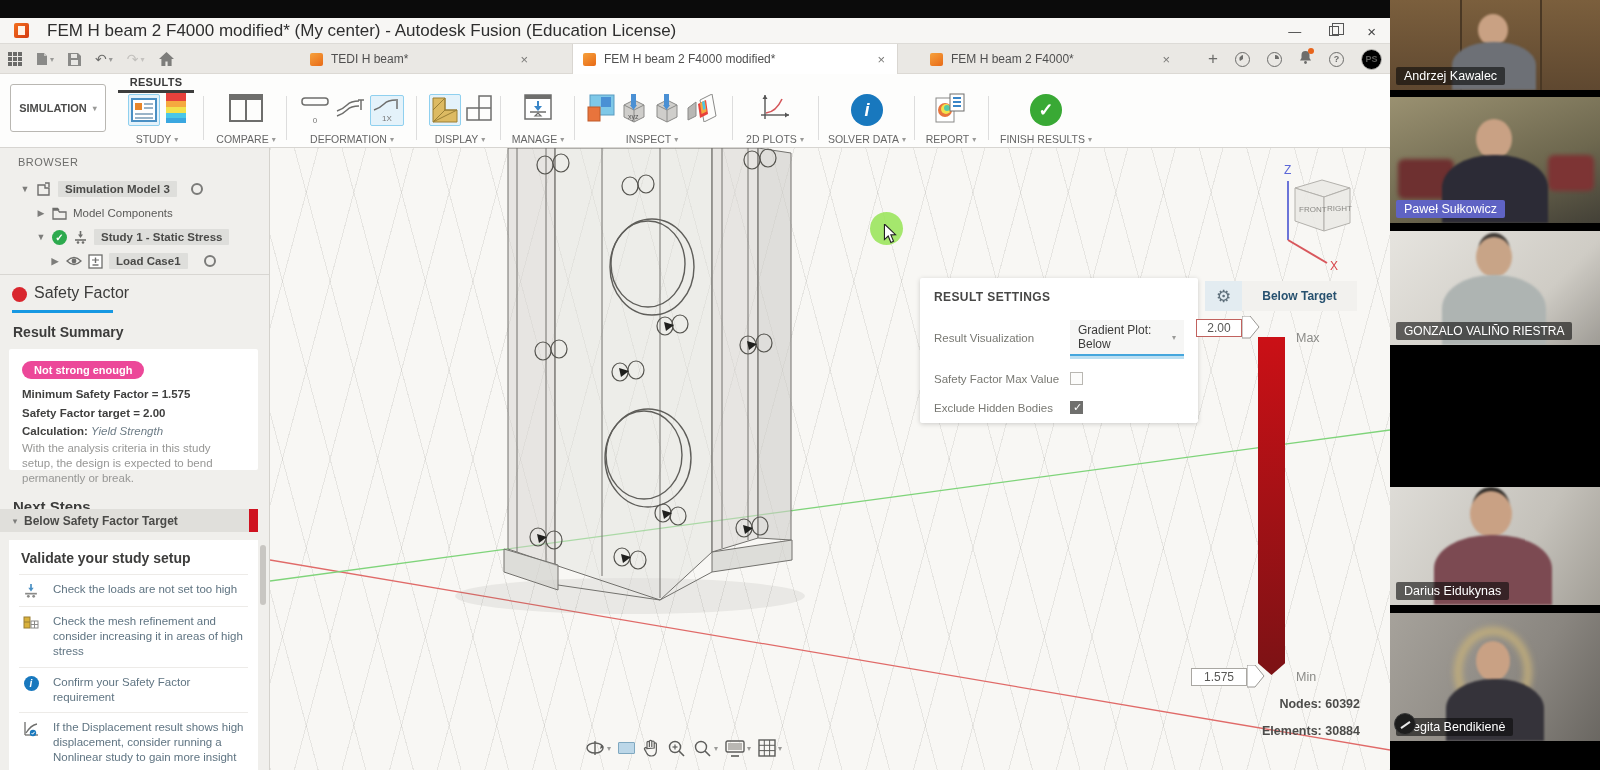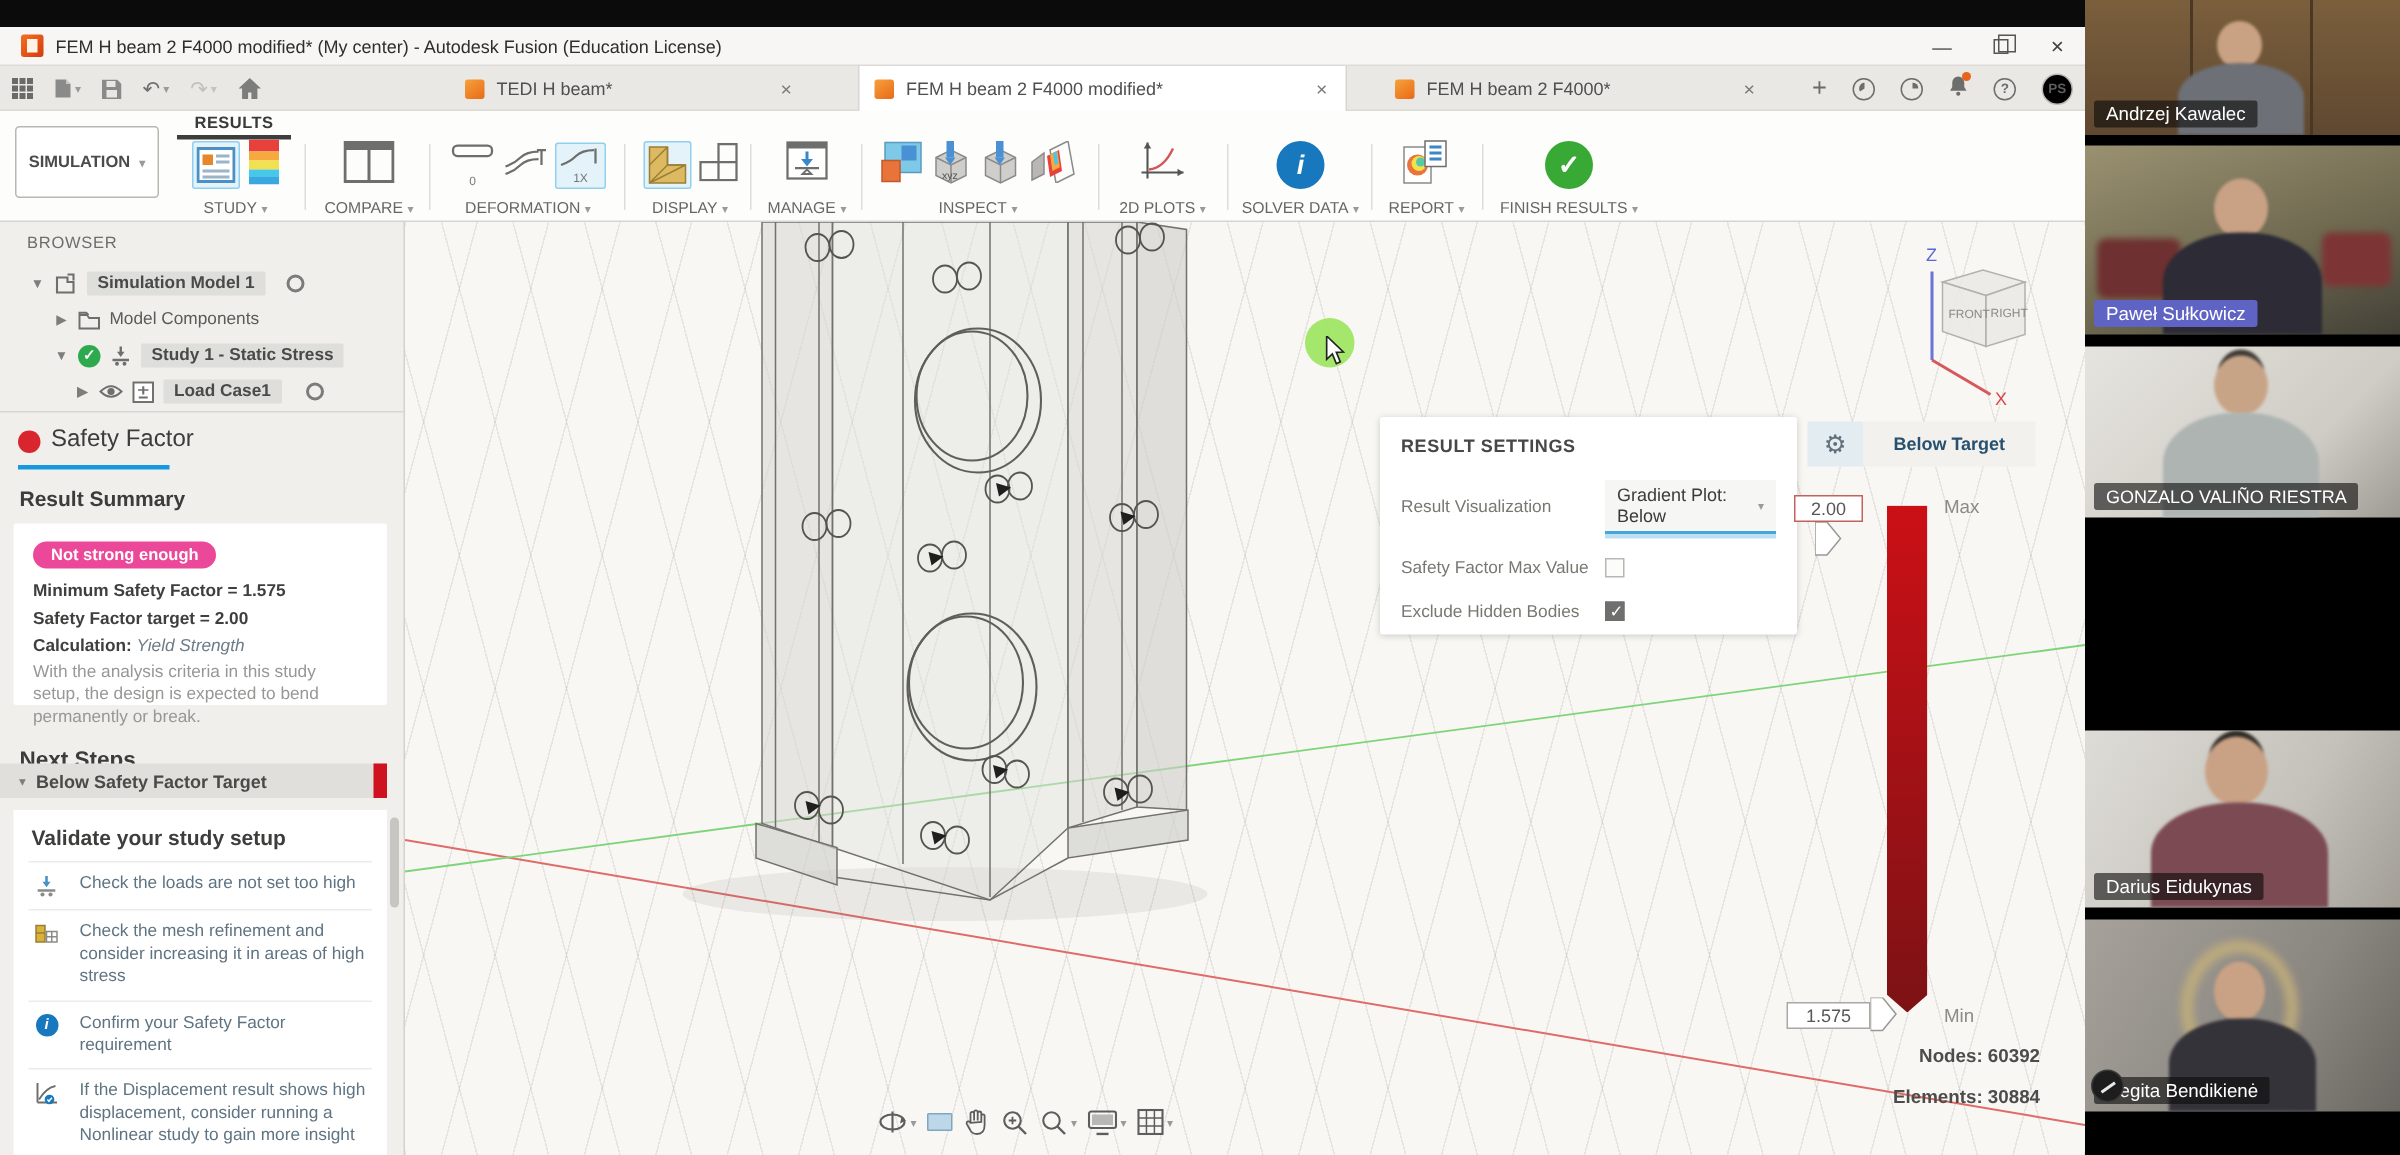--- a/index.html
+++ b/index.html
@@ -10,21 +10,21 @@
     -webkit-font-smoothing:antialiased;
   }
   
   #app { position:absolute; left:0; top:0; width:1390px; height:770px; background:#f3f2f0; }
 
   .black-strip { position:absolute; left:0; top:0; width:100%; height:18px; background:#0b0b0b; }
 
   .titlebar { position:absolute; left:0; top:18px; width:100%; height:26px; background:#f7f6f4; border-bottom:1px solid #dddbd7; display:flex; align-items:center; }
   .app-icon { width:15px; height:15px; margin-left:14px; background:linear-gradient(135deg,#f3701e,#d43a12); border-radius:2px; position:relative; }
   .app-icon:after { content:""; position:absolute; left:4px; top:3px; width:7px; height:9px; background:#fff3e8; }
-  .title-text { font-size:12px; color:#2e2e2e; margin-left:8px; }
+  .title-text { font-size:17px; color:#2e2e2e; margin-left:18px; }
   .win-controls { position:absolute; right:14px; top:0; height:26px; display:flex; align-items:center; gap:28px; color:#444; font-size:13px; }
   .win-controls span { cursor:default; line-height:1; }
   .restore-glyph { display:inline-block; width:10px; height:10px; border:1px solid #555; position:relative; }
   .restore-glyph:before { content:""; position:absolute; left:2px; top:-4px; width:10px; height:10px; border:1px solid #555; background:transparent; }
 
   
   .tabbar { position:absolute; left:0; top:44px; width:100%; height:30px; background:#eae8e4; border-bottom:1px solid #dcd9d4; }
   .qat { position:absolute; left:8px; top:0; height:30px; display:flex; align-items:center; gap:14px; color:#6a6a6a; }
   .qat .qat-ico { display:flex; align-items:center; gap:2px; }
   .caret-sm { font-size:8px; color:#9a9a98; }
@@ -477,21 +477,21 @@
 
   <div class="leftpanel">
     <div class="browser-hdr">BROWSER</div>
 
     <div class="tree-row" style="left:20px; top:30px;">
       <span class="chev">▼</span>
       <svg width="16" height="16" viewBox="0 0 16 16">
           <path d="M2 4 h7 v3 h4 v7 H2 z" fill="none" stroke="#6e6e6c" stroke-width="1.4"></path>
           <path d="M9 2 h4 v4" fill="none" stroke="#6e6e6c" stroke-width="1.4"></path>
         </svg>
-      <span class="hl">Simulation Model 1</span>
+      <span class="hl">Simulation Model 3</span>
       <span class="radio-c" style="margin-left:8px;"></span>
     </div>
 
     <div class="tree-row" style="left:36px; top:54px; font-weight:normal; color:#5a5a58;">
       <span class="chev">▶</span>
       <svg width="15" height="13" viewBox="0 0 15 13">
           <path d="M1 3 h5 l1.5 2 H14 v7 H1 z M1 3 V1.5 h4.5 L7 3" fill="none" stroke="#6e6e6c" stroke-width="1.3"></path>
         </svg>
       <span>Model Components</span>
     </div>
@@ -707,21 +707,21 @@
       </div>
       <div class="rset-row">
         <span class="rset-label">Exclude Hidden Bodies</span>
         <span class="cb checked"></span>
       </div>
     </div>
 
     <div class="leg-gear">⚙</div>
     <div class="leg-head">Below Target</div>
 
-    <div class="leg-tag" style="left:926px; top:182px;flex-direction:column;">
+    <div class="leg-tag" style="left:926px; top:168px;">
       <span class="tag-box">2.00</span>
       <svg width="18" height="23" viewBox="0 0 18 23">
           <polygon points="0,0 8,0 17,11 8,22 0,22" fill="#fff" stroke="#9a9894"></polygon>
         </svg>
     </div>
     <div class="leg-bar"></div>
     <div class="leg-lab" style="left:1026px; top:183px;">Max</div>
 
     <div class="leg-tag min" style="left:921px; top:517px;">
       <span class="tag-box">1.575</span>

